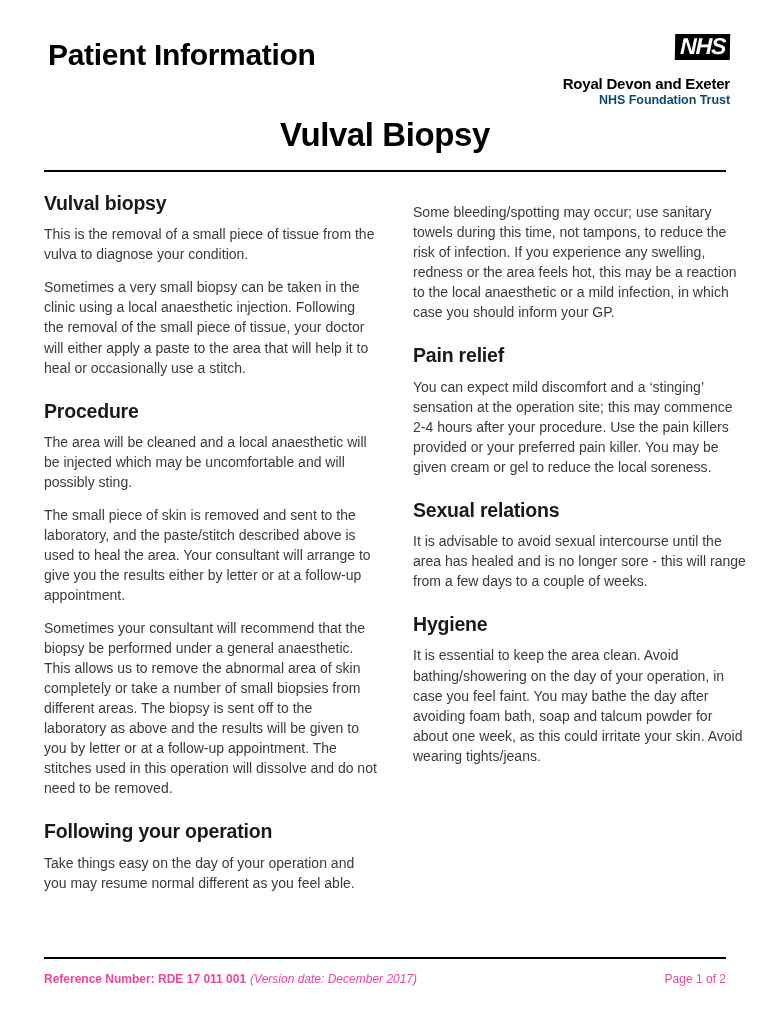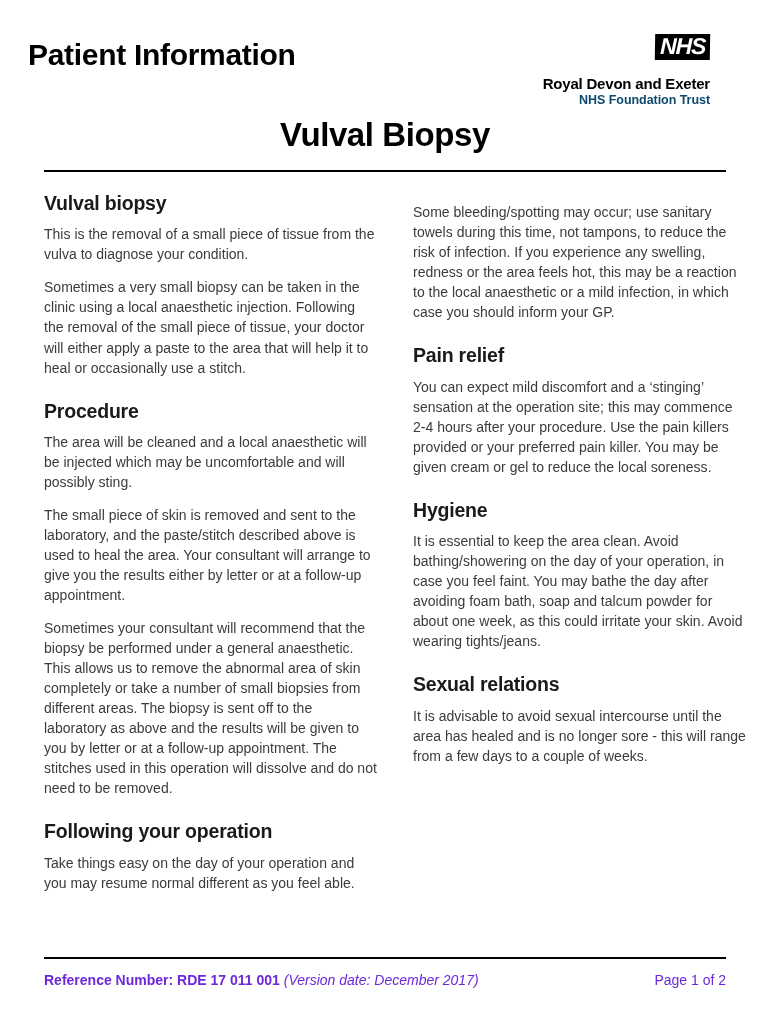--- a/index.html
+++ b/index.html
@@ -18,21 +18,21 @@
     width: 770px;
     height: 1024px;
     background: #ffffff;
     overflow: hidden;
     box-sizing: border-box;
   }
 
   
   .header {
     position: absolute;
-    left: 28px;
+    left: 48px;
     top: 34px;
     width: 682px;
     height: 80px;
   }
   .masthead-title {
     position: absolute;
     left: 0;
     top: 6px;
     font-size: 30px;
     font-weight: bold;
@@ -151,22 +151,22 @@
     border-top: 2.6px solid #000000;
   }
   .footer {
     position: absolute;
     left: 44px;
     top: 972px;
     width: 682px;
     display: flex;
     align-items: baseline;
     justify-content: space-between;
-    font-size: 14px;
-    color: #6d28d9;
+    font-size: 12px;
+    color: #ec4899;
   }
   .footer-left {
     white-space: nowrap;
   }
   .footer-ref {
     font-weight: bold;
   }
   .footer-version {
     font-style: italic;
     margin-left: 4px;
@@ -222,27 +222,27 @@
       <div class="section">
         <p class="body-text">Some bleeding/spotting may occur; use sanitary towels during this time, not tampons, to reduce the risk of infection. If you experience any swelling, redness or the area feels hot, this may be a reaction to the local anaesthetic or a mild infection, in which case you should inform your GP.</p>
       </div>
 
       <div class="section">
         <h2 class="section-head">Pain relief</h2>
         <p class="body-text">You can expect mild discomfort and a ‘stinging’ sensation at the operation site; this may commence 2-4 hours after your procedure. Use the pain killers provided or your preferred pain killer. You may be given cream or gel to reduce the local soreness.</p>
       </div>
 
       <div class="section">
+        <h2 class="section-head">Sexual relations</h2>
+        <p class="body-text">It is advisable to avoid sexual intercourse until the area has healed and is no longer sore - this will range from a few days to a couple of weeks.</p>
+      </div>
+
+      <div class="section">
         <h2 class="section-head">Hygiene</h2>
         <p class="body-text">It is essential to keep the area clean. Avoid bathing/showering on the day of your operation, in case you feel faint. You may bathe the day after avoiding foam bath, soap and talcum powder for about one week, as this could irritate your skin. Avoid wearing tights/jeans.</p>
-      </div>
-
-      <div class="section">
-        <h2 class="section-head">Sexual relations</h2>
-        <p class="body-text">It is advisable to avoid sexual intercourse until the area has healed and is no longer sore - this will range from a few days to a couple of weeks.</p>
       </div>
 
     </div>
   </div>
 
   <div class="rule-bottom"></div>
   <div class="footer">
     <div class="footer-left">
       <span class="footer-ref">Reference Number: RDE 17 011 001</span><span class="footer-version">(Version date: December 2017)</span>
     </div>

